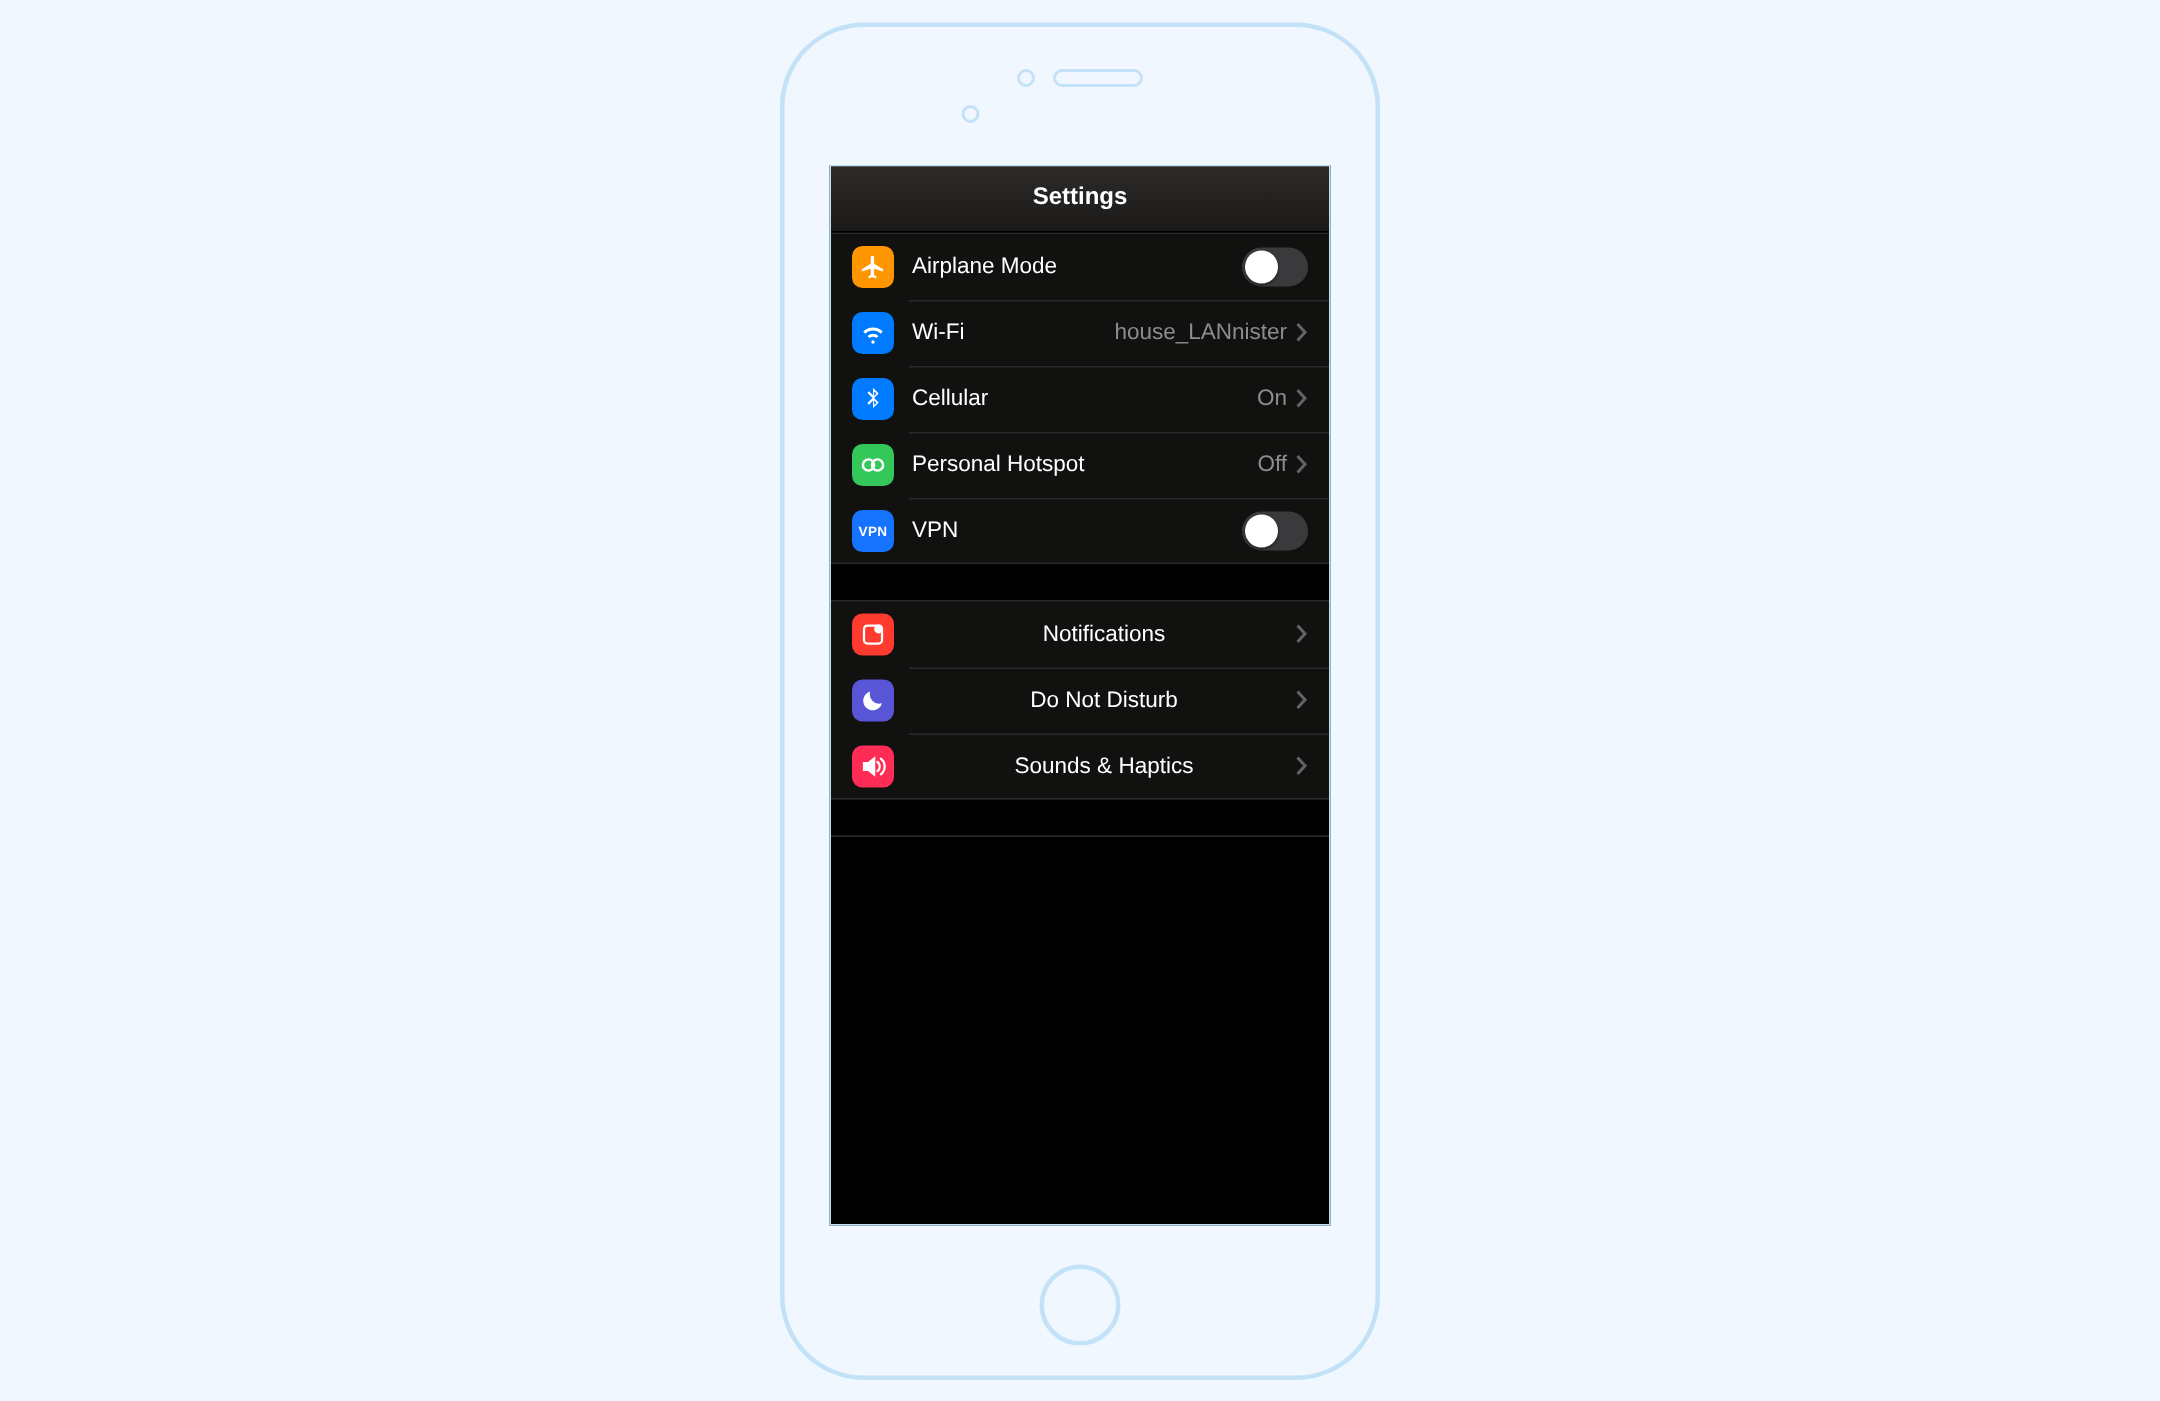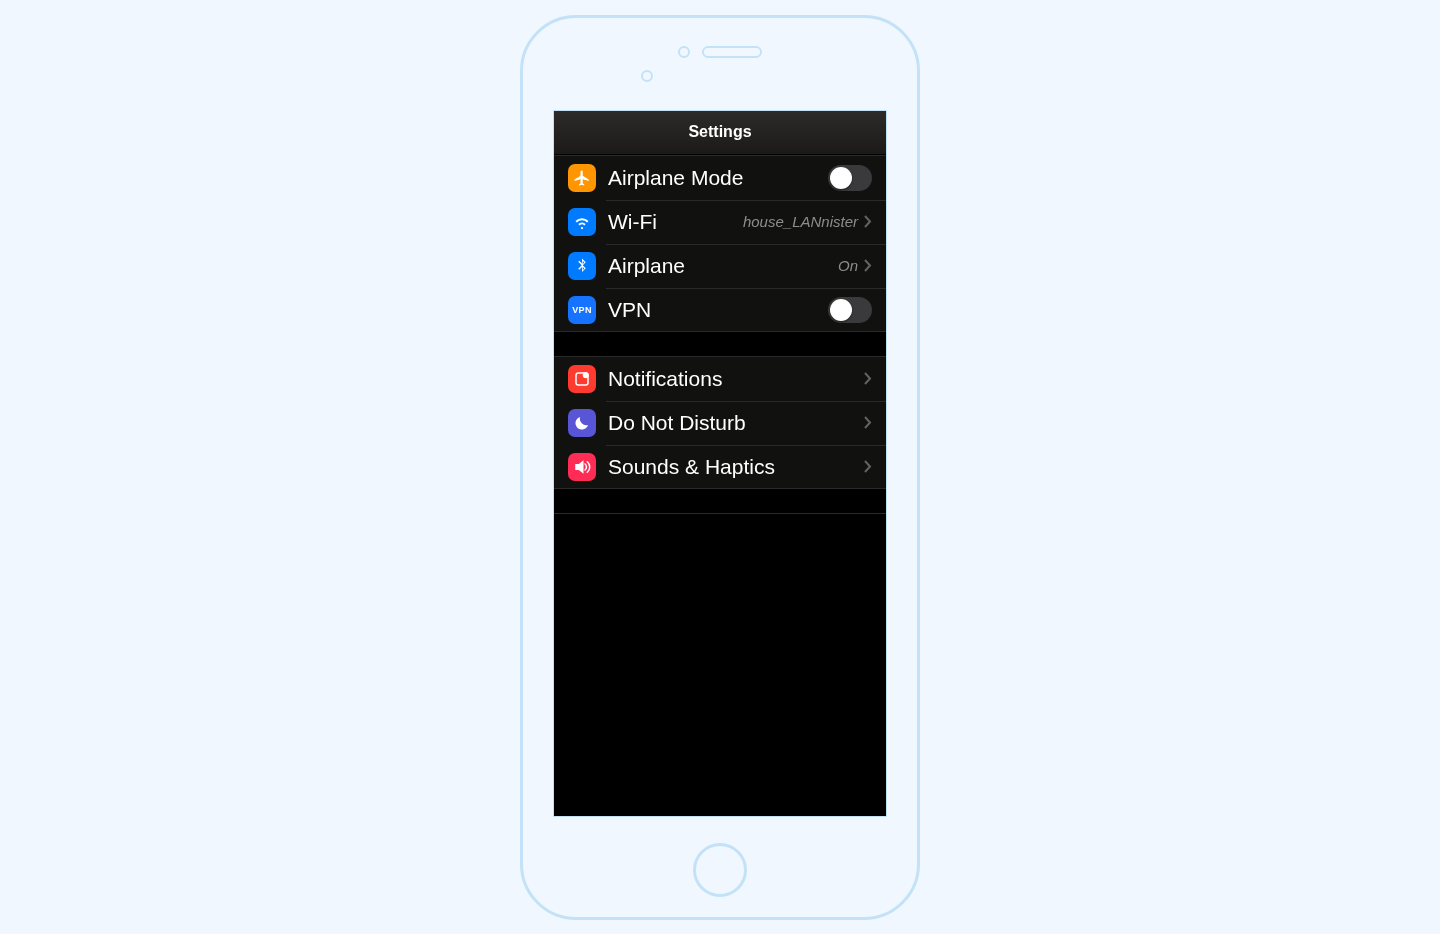--- a/index.html
+++ b/index.html
@@ -89,21 +89,21 @@
   .content {
     flex: 1;
     overflow-y: hidden;
     background: #000;
   }
 
   .group {
     background: #111110;
     border-top: 1px solid #2a2a2a;
   }
-  .group + .group { margin-top: 24px; }
+  .group + .group { margin-top: 24px; text-align: center; }
 
   .row {
     display: flex;
     align-items: center;
     height: 44px;
     padding: 0 14px 0 14px;
     position: relative;
   }
   .row + .row::before {
     content: "";
@@ -131,27 +131,26 @@
     display: flex;
     align-items: center;
     justify-content: center;
     flex-shrink: 0;
   }
   .app-icon svg { width: 18px; height: 18px; }
 
   .row-label {
     flex: 1;
     color: #fff;
-    font-size: 21px;
+    font-size: 15px;
   }
   .row-value {
     color: #8d8d8d;
     font-size: 15px;
     margin-right: 6px;
-    font-style: italic;
   }
   .chevron {
     color: #636363;
     flex-shrink: 0;
   }
   .chevron svg { width: 8px; height: 13px; display:block; }
 
   
   .toggle {
     width: 44px;
@@ -235,30 +234,45 @@
               </svg>
             </span>
         </div>
 
         <div class="row">
           <span class="app-icon bg-blue">
             <svg viewBox="0 0 24 24" fill="#fff">
                 <path d="M12 2l5 5-4 4 4 4-5 5V13.4L8.4 17 7 15.6 11.6 11 7 6.4 8.4 5 12 8.6V2zm1 3.4v4.2L15.1 7 13 5.4zm0 8v4.2L15.1 15 13 13.4z"></path>
               </svg>
           </span>
-          <span class="row-label">Airplane</span>
+          <span class="row-label">Cellular</span>
           <span class="row-value">On</span>
           <span class="chevron">
               <svg viewBox="0 0 8 13" fill="none" stroke="#636363" stroke-width="2">
                 <path d="M1 1l5 5.5L1 12"></path>
               </svg>
             </span>
         </div>
 
 
+        <div class="row">
+          <span class="app-icon bg-green">
+            <svg viewBox="0 0 24 24" fill="none" stroke="#fff" stroke-width="2.2">
+                <circle cx="8" cy="12" r="5"></circle>
+                <circle cx="16" cy="12" r="5"></circle>
+              </svg>
+          </span>
+          <span class="row-label">Personal Hotspot</span>
+          <span class="row-value">Off</span>
+          <span class="chevron">
+              <svg viewBox="0 0 8 13" fill="none" stroke="#636363" stroke-width="2">
+                <path d="M1 1l5 5.5L1 12"></path>
+              </svg>
+            </span>
+        </div>
 
         <div class="row">
           <span class="app-icon bg-bluevpn">
               <span class="vpn-text">VPN</span>
             </span>
           <span class="row-label">VPN</span>
           <span class="toggle">
               <span class="knob"></span>
             </span>
         </div>

